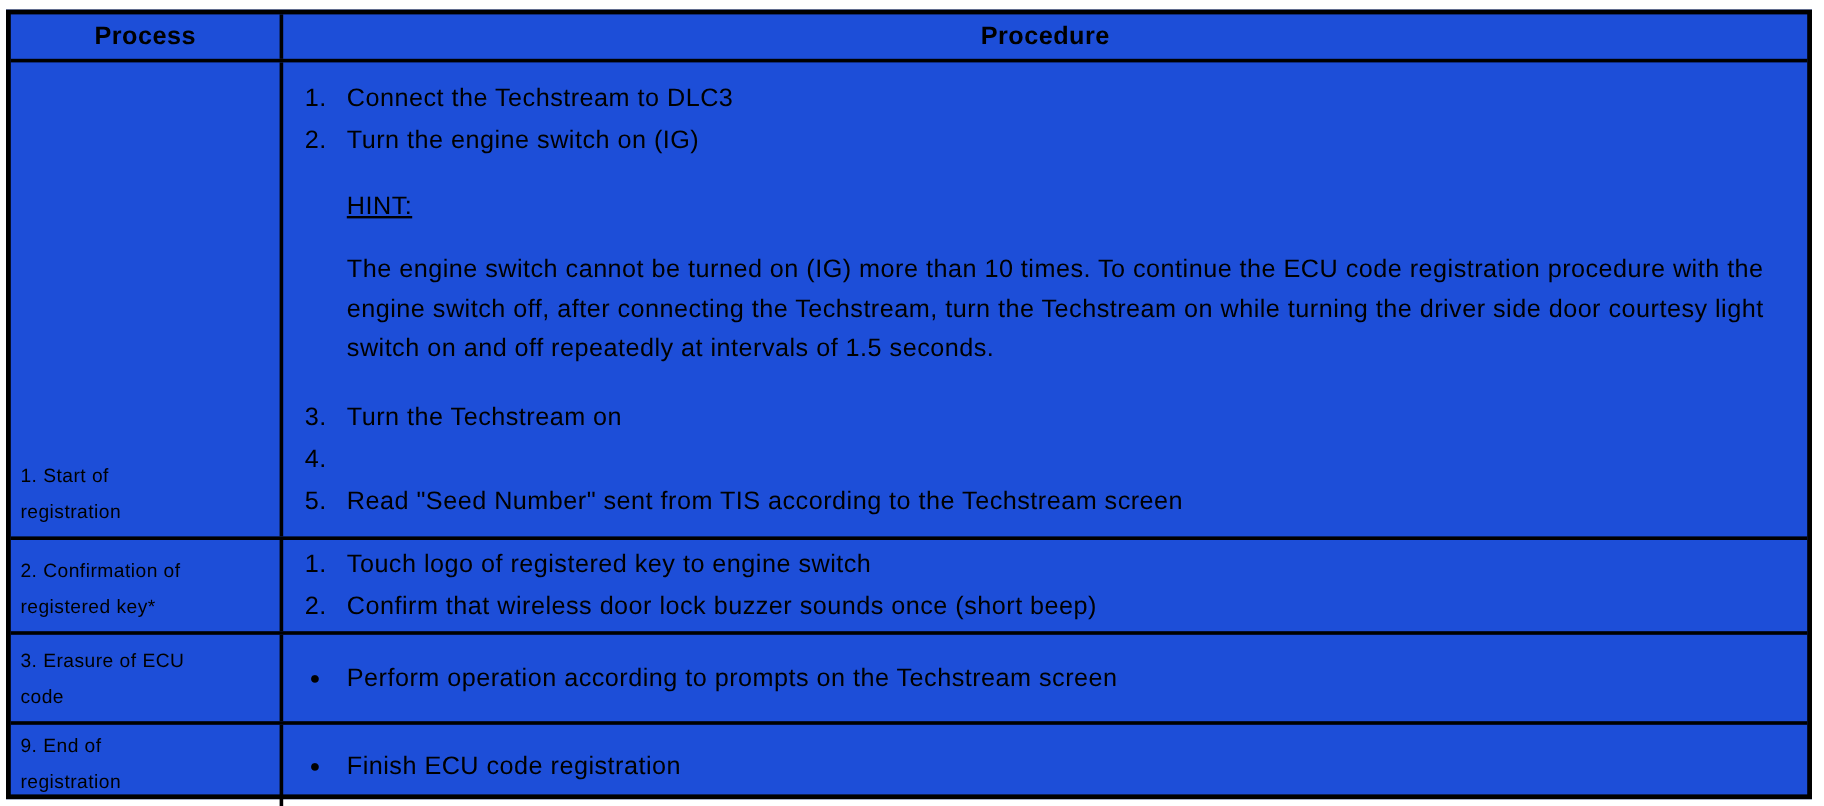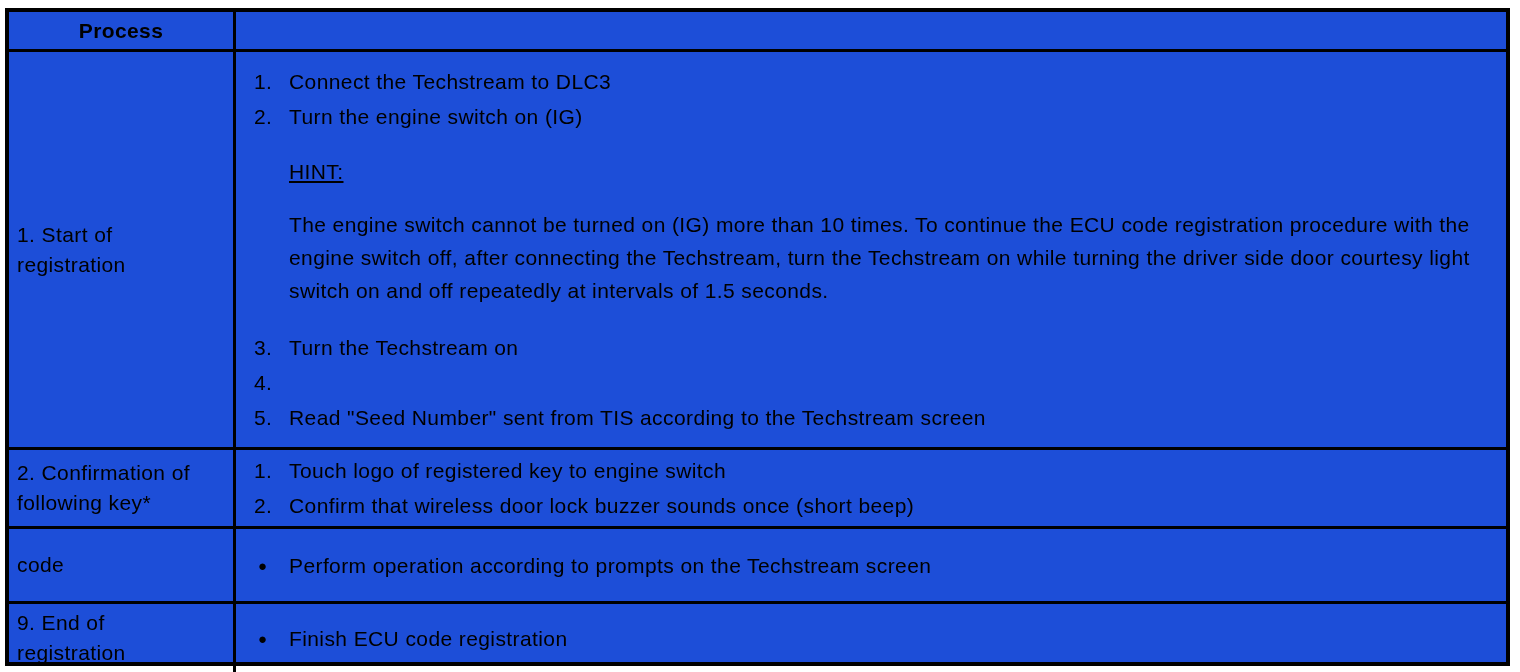--- a/index.html
+++ b/index.html
@@ -29,23 +29,23 @@
   .t-row.r1 { height: 398px; }
   .t-row.r2 { height: 79px; }
   .t-row.r3 { height: 75px; }
   .t-row.r4 { flex: 1; }
   .cell-process {
     width: 227px;
     flex: none;
     border-right: 3px solid #000;
     display: flex;
     flex-direction: column;
-    justify-content: center;
+    justify-content: flex-end;
     padding: 4px 6px 4px 8px;
-    font-size: 21px;
+    font-size: 16px;
     letter-spacing: 0.4px;
     line-height: 30px;
   }
   .cell-procedure {
     flex: 1;
     display: flex;
     flex-direction: column;
     justify-content: center;
     padding: 6px 14px 6px 18px;
     font-size: 21px;
@@ -89,20 +89,21 @@
   }
   .gap-before { margin-top: 20px; }
 </style>
 </head>
 <body>
 
 <div class="proc-table">
 
   <div class="t-row header">
     <div class="cell-process hcell">Process</div>
+    <div class="cell-procedure hcell">Procedure</div>
   </div>
 
   <div class="t-row r1">
     <div class="cell-process">
       <div>1. Start of</div>
       <div>registration</div>
     </div>
     <div class="cell-procedure">
       <div class="step">
         <span class="marker">1.</span>
@@ -124,36 +125,37 @@
       <div class="step">
         <span class="marker">5.</span>
         <span class="txt">Read "Seed Number" sent from TIS according to the Techstream screen</span>
       </div>
     </div>
   </div>
 
   <div class="t-row r2">
     <div class="cell-process">
       <div>2. Confirmation of</div>
-      <div>following key*</div>
+      <div>registered key*</div>
     </div>
     <div class="cell-procedure">
       <div class="step">
         <span class="marker">1.</span>
         <span class="txt">Touch logo of registered key to engine switch</span>
       </div>
       <div class="step">
         <span class="marker">2.</span>
         <span class="txt">Confirm that wireless door lock buzzer sounds once (short beep)</span>
       </div>
     </div>
   </div>
 
   <div class="t-row r3">
     <div class="cell-process">
+      <div>3. Erasure of ECU</div>
       <div>code</div>
     </div>
     <div class="cell-procedure">
       <div class="step">
         <span class="marker bullet">●</span>
         <span class="txt">Perform operation according to prompts on the Techstream screen</span>
       </div>
     </div>
   </div>
 

